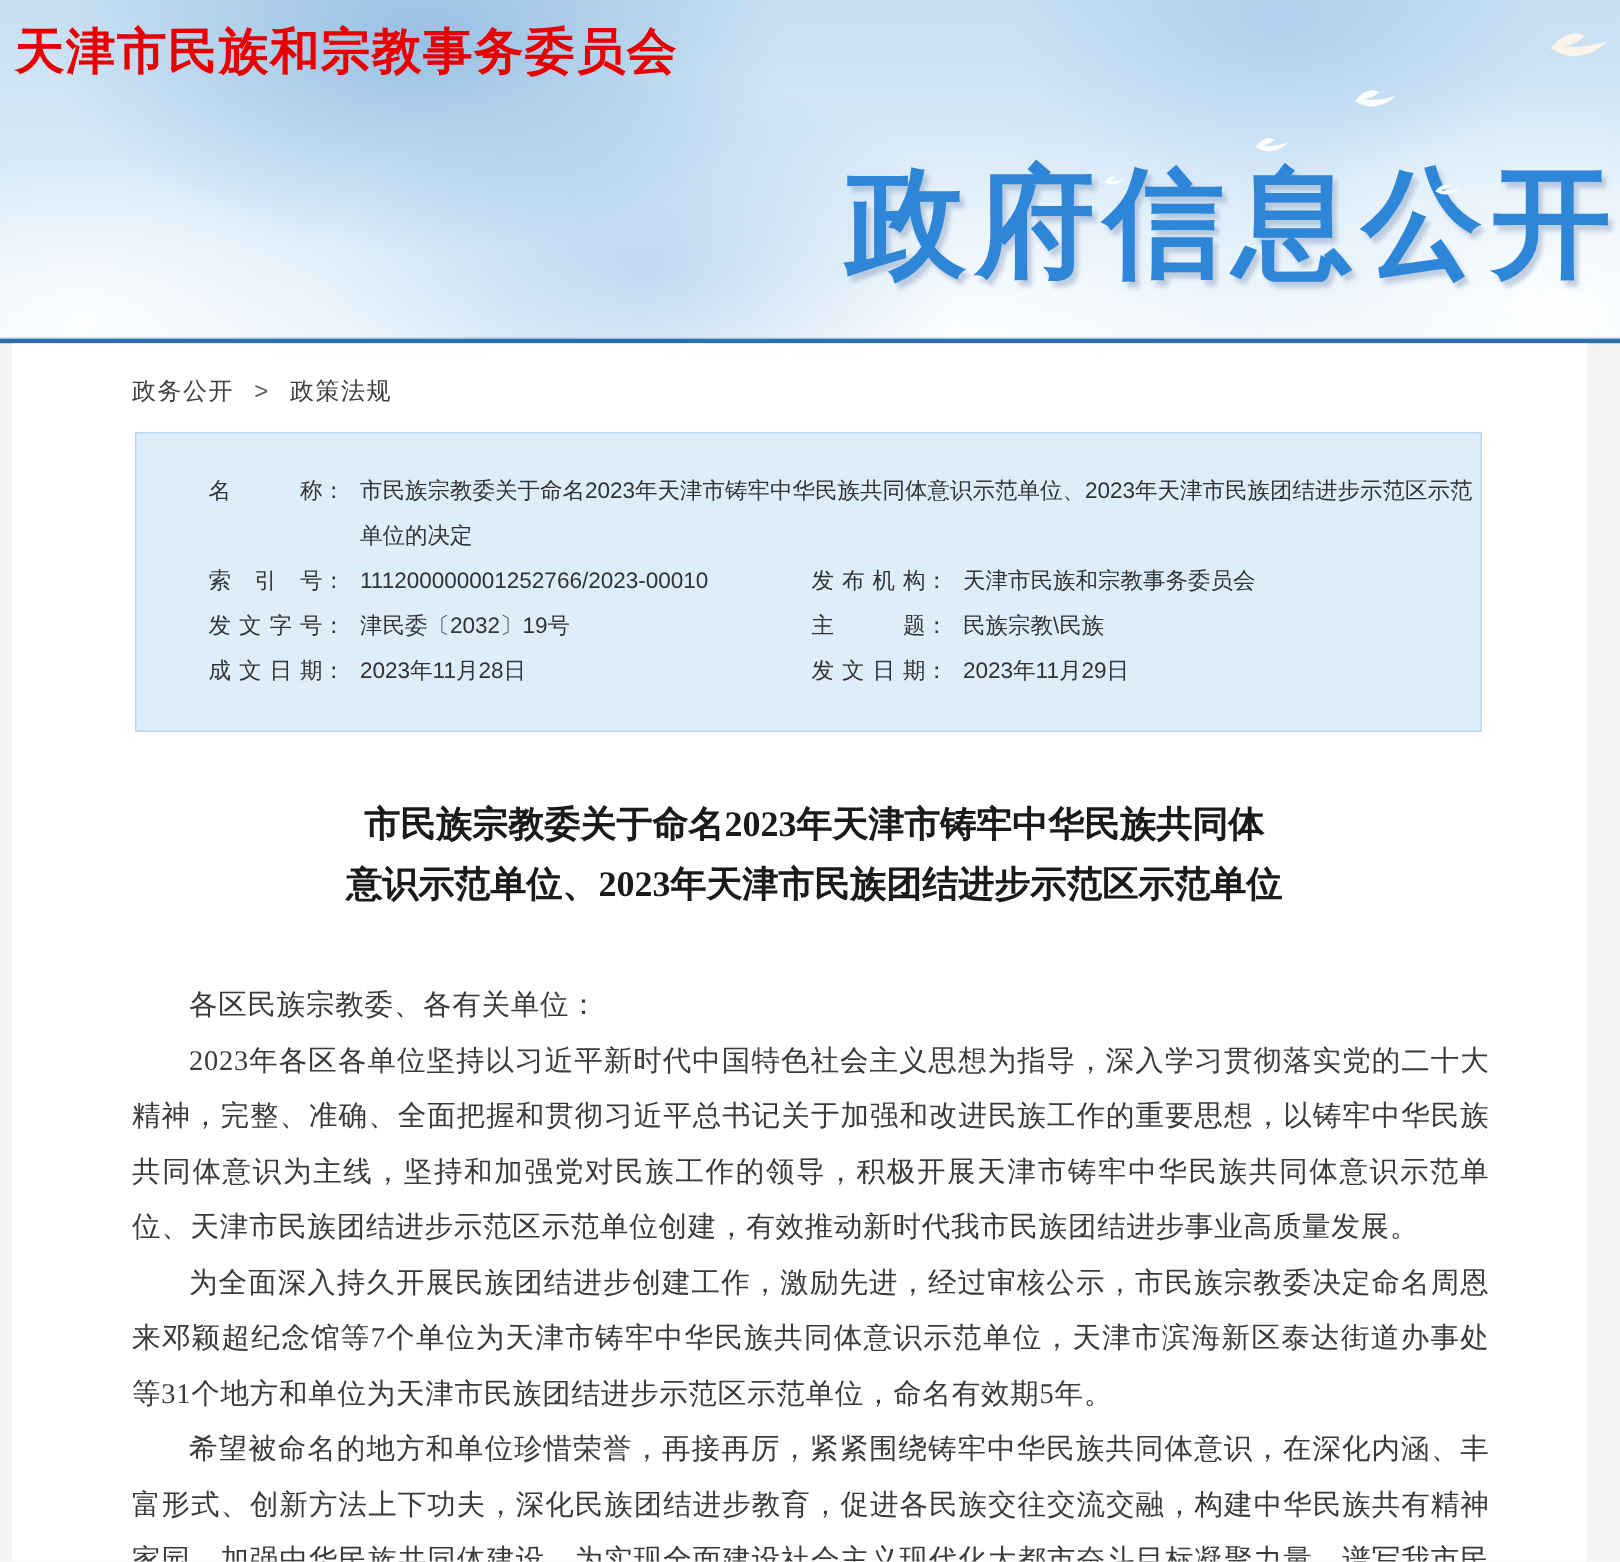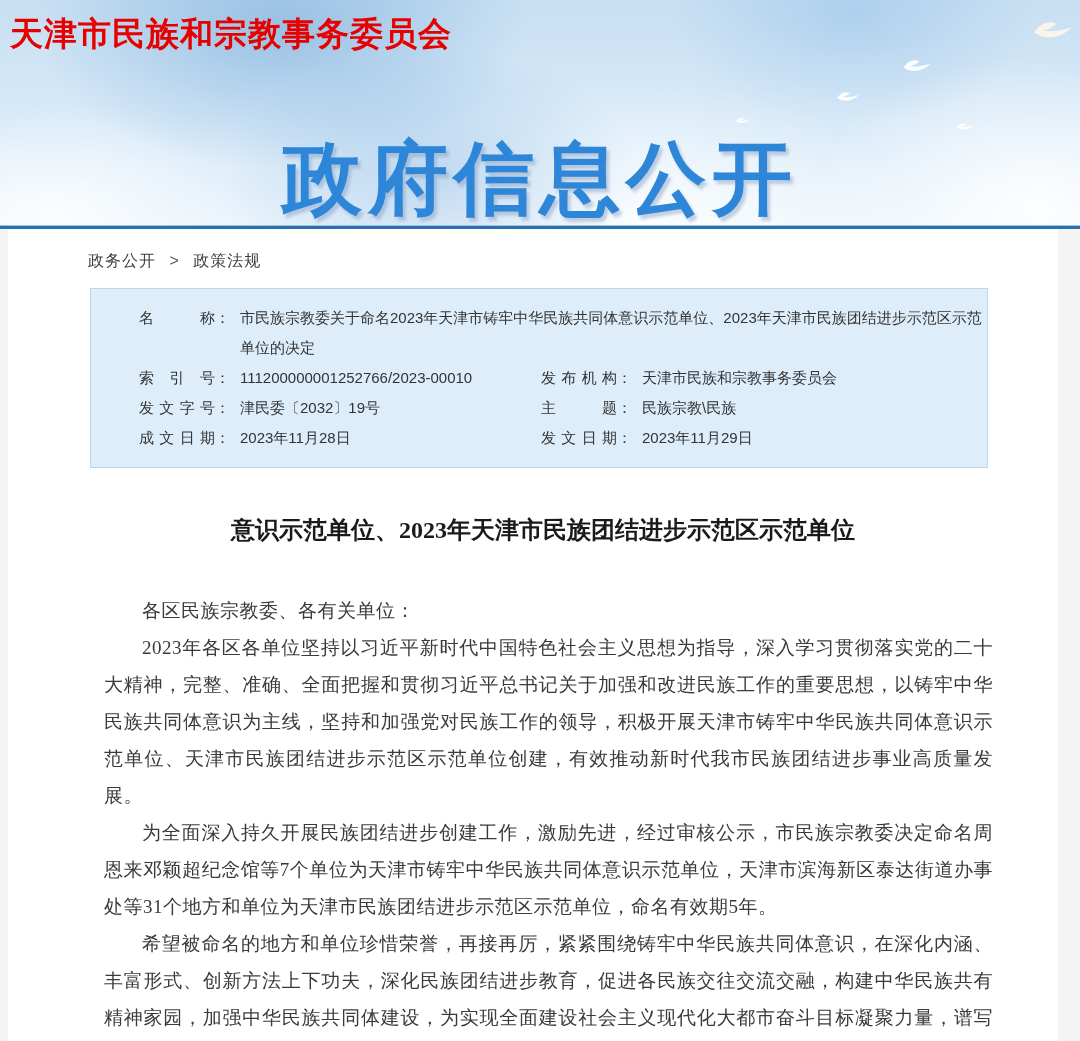--- a/index.html
+++ b/index.html
@@ -34,27 +34,26 @@
     font-weight: bold;
     color: #e60000;
     letter-spacing: 1px;
     cursor: pointer;
   }
   .banner-title {
     position: absolute;
     left: 0;
     right: 0;
     top: 96px;
-    text-align: center;
+    text-align: right;
     font-size: 80px;
     font-weight: bold;
     color: #2e86d8;
     letter-spacing: 6px;
     text-shadow: 3px 4px 3px rgba(130,155,190,0.45);
-    margin-top: 30px;
   }
   .dove { position: absolute; opacity: 0.95; }
   .divider { width: 1080px; height: 4px; background: #2c6fad; border-top: 1px solid #9dc4e4; }
   
   .content-outer { width: 1080px; min-height: 812px; background: #f4f4f4; }
   .content {
     margin-left: 8px;
     width: 1050px;
     min-height: 812px;
     background: #ffffff;
@@ -68,21 +67,21 @@
   }
   .breadcrumb .crumb { cursor: pointer; margin-top: 40px; }
   .breadcrumb .sep { margin: 0 8px; color: #555; }
   
   .meta-box {
     margin-top: 16px;
     margin-left: 2px;
     width: 898px;
     background: #ddeefa;
     border: 1px solid #b9d7ee;
-    padding: 14px 0;
+    padding: 24px 0;
     font-size: 15px;
     color: #333333;
   }
   .meta-row { display: flex; line-height: 30px; padding-left: 48px; }
   .meta-cell { display: flex; }
   .meta-cell.left { width: 402px; flex-shrink: 0; align-items: center; }
   .meta-cell.full { width: 100%; }
   .meta-label {
     display: inline-block;
     width: 76px;
@@ -105,21 +104,21 @@
   }
   .doc-body {
     margin-top: 42px;
     width: 905px;
     font-family: "Liberation Serif", "DejaVu Serif", serif;
     font-size: 19px;
     color: #3a3a3a;
     line-height: 37px;
     text-align: justify;
   }
-  .doc-body p { text-indent: 2em; letter-spacing: 0.5px; margin-left: 16px; }
+  .doc-body p { text-indent: 2em; letter-spacing: 0.5px; }
 </style>
 </head>
 <body>
 
 <div class="banner">
   <div class="site-name">天津市民族和宗教事务委员会</div>
   <div class="banner-title">政府信息公开</div>
 
   <svg class="dove" style="left:835px; top:88px;" width="26" height="16" viewBox="0 0 26 16">
     <path d="M2 10 Q8 2 15 5 Q12 8 7 9 Q14 10 24 7 Q15 15 6 12 Z" fill="#ffffff"></path>
@@ -188,20 +187,21 @@
         </div>
         <div class="meta-cell">
           <span class="meta-label">发文日期</span>
             <span class="meta-colon">：</span>
           <span class="meta-value">2023年11月29日</span>
         </div>
       </div>
     </div>
 
     <div class="doc-title">
+      <div>市民族宗教委关于命名2023年天津市铸牢中华民族共同体</div>
       <div>意识示范单位、2023年天津市民族团结进步示范区示范单位</div>
     </div>
 
     <div class="doc-body">
       <p>各区民族宗教委、各有关单位：</p>
       <p>2023年各区各单位坚持以习近平新时代中国特色社会主义思想为指导，深入学习贯彻落实党的二十大精神，完整、准确、全面把握和贯彻习近平总书记关于加强和改进民族工作的重要思想，以铸牢中华民族共同体意识为主线，坚持和加强党对民族工作的领导，积极开展天津市铸牢中华民族共同体意识示范单位、天津市民族团结进步示范区示范单位创建，有效推动新时代我市民族团结进步事业高质量发展。</p>
       <p>为全面深入持久开展民族团结进步创建工作，激励先进，经过审核公示，市民族宗教委决定命名周恩来邓颖超纪念馆等7个单位为天津市铸牢中华民族共同体意识示范单位，天津市滨海新区泰达街道办事处等31个地方和单位为天津市民族团结进步示范区示范单位，命名有效期5年。</p>
       <p>希望被命名的地方和单位珍惜荣誉，再接再厉，紧紧围绕铸牢中华民族共同体意识，在深化内涵、丰富形式、创新方法上下功夫，深化民族团结进步教育，促进各民族交往交流交融，构建中华民族共有精神家园，加强中华民族共同体建设，为实现全面建设社会主义现代化大都市奋斗目标凝聚力量，谱写我市民族团结进步事业新篇章。</p>
     </div>
 

